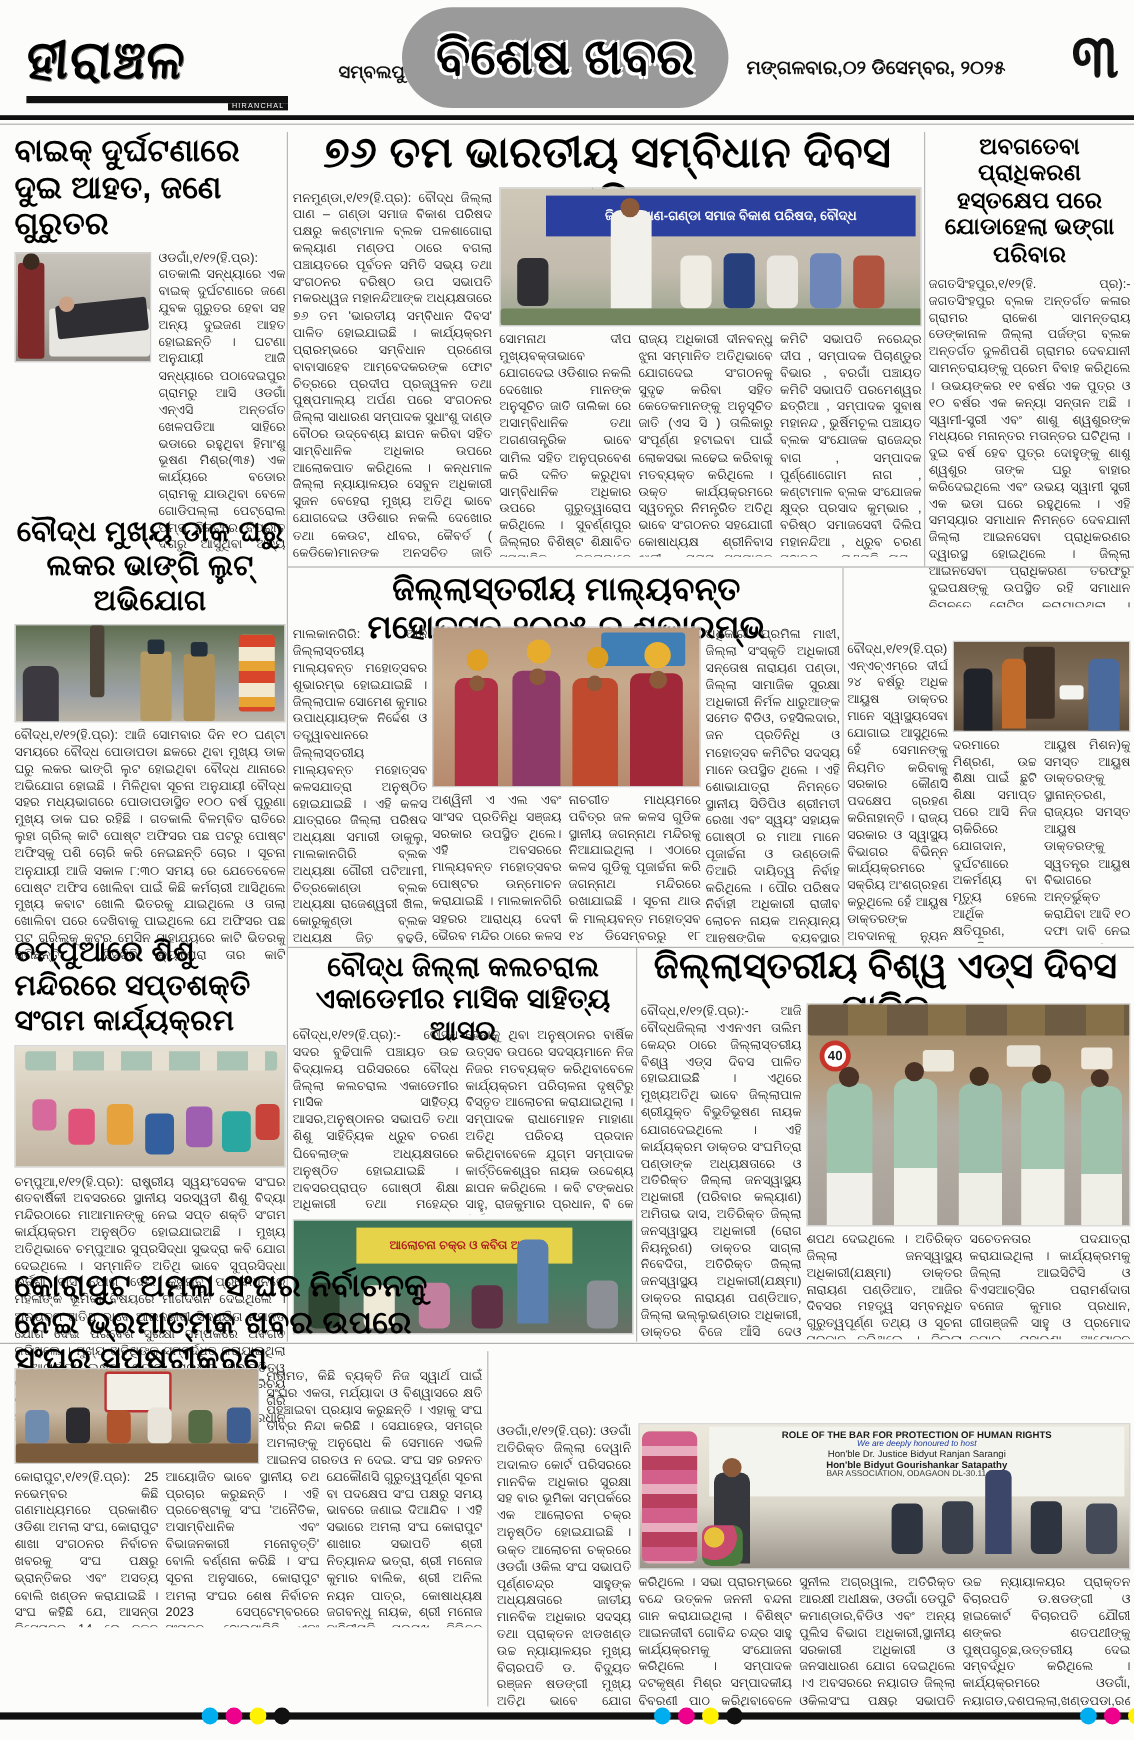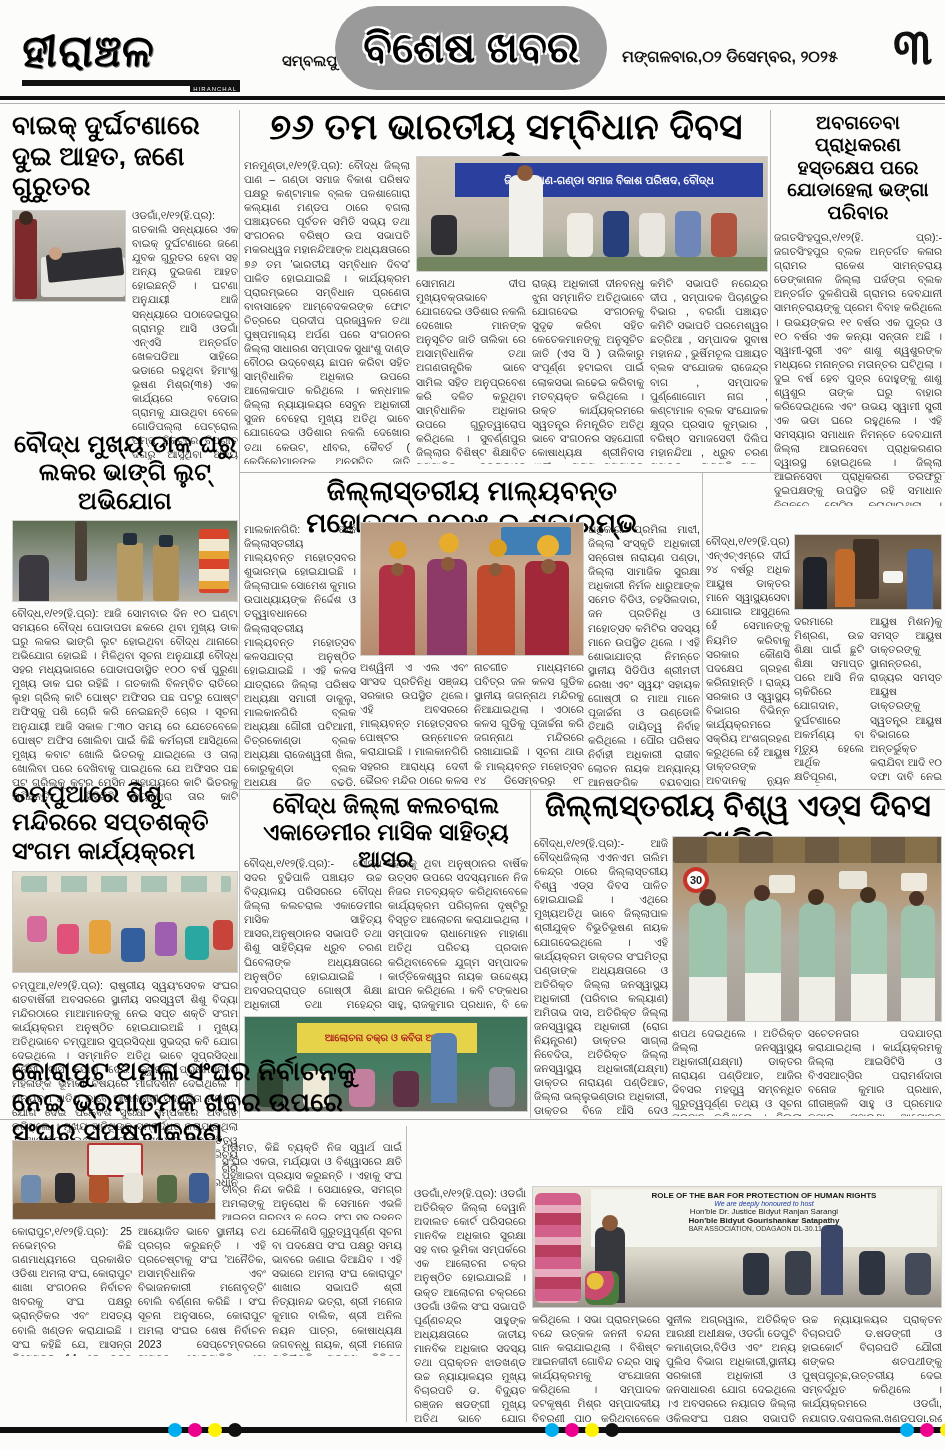--- a/index.html
+++ b/index.html
@@ -182,21 +182,21 @@
   </div>
 </article>
 
 <div class="abs vdiv" style="left:530px;top:790px;height:328px;"></div>
 <article class="abs" style="left:534px;top:788px;width:408px;height:330px;">
   <h2 class="hl center" style="margin:0;font-size:30px;">ଜିଲ୍ଲାସ୍ତରୀୟ ବିଶ୍ୱ ଏଡ୍ସ ଦିବସ ପାଳିତ</h2>
   <p class="bt abs" style="left:0;top:48px;width:134px;height:280px;margin:0;">ବୌଦ୍ଧ,୧/୧୨(ହି.ପ୍ର):- ଆଜି ବୌଦ୍ଧଜିଲ୍ଲା ଏଏନଏମ ତାଲିମ କେନ୍ଦ୍ର ଠାରେ ଜିଲ୍ଲାସ୍ତରୀୟ ବିଶ୍ୱ ଏଡ୍ସ ଦିବସ ପାଳିତ ହୋଇଯାଇଛି । ଏଥିରେ ମୁଖ୍ୟଅତିଥି ଭାବେ ଜିଲ୍ଲାପାଳ ଶ୍ରୀଯୁକ୍ତ ବିଭୁତିଭୂଷଣ ନାୟକ ଯୋଗଦେଇଥିଲେ । ଏହି କାର୍ଯ୍ୟକ୍ରମ ଡାକ୍ତର ସଂଘମିତ୍ରା ପଣ୍ଡାଙ୍କ ଅଧ୍ୟକ୍ଷତାରେ ଓ ଅତିରିକ୍ତ ଜିଲ୍ଲା ଜନସ୍ୱାସ୍ଥ୍ୟ ଅଧିକାରୀ (ପରିବାର କଲ୍ୟାଣ) ଅମିତାଭ ଦାସ, ଅତିରିକ୍ତ ଜିଲ୍ଲା ଜନସ୍ୱାସ୍ଥ୍ୟ ଅଧିକାରୀ (ରୋଗ ନିୟନ୍ତ୍ରଣ) ଡାକ୍ତର ସାଗ୍ଲା ନିବେଦିତା, ଅତିରିକ୍ତ ଜିଲ୍ଲା ଜନସ୍ୱାସ୍ଥ୍ୟ ଅଧିକାରୀ(ଯକ୍ଷ୍ମା) ଡାକ୍ତର ନାରାୟଣ ପଣ୍ଡିଆତ, ଜିଲ୍ଲା ଭଲ୍ଲୁଭଣ୍ଡାର ଅଧିକାରୀ, ଡାକ୍ତର ବିଜେ ଆଁସି ଦେଓ ହେମ୍ବ୍ରମ, ଜିଲ୍ଲା କାର୍ଯ୍ୟକ୍ରମ ପରିଚାଳକ ଗିରିଜା ପ୍ରସାଦ ମିଶ୍ର, ସ୍ୱାସ୍ଥ୍ୟବିଭାଗର ଅନ୍ୟାନ୍ୟ କର୍ମକର୍ତ୍ତା, ଏଏନଏମ ଛାତ୍ରୀ ଓ ଅନ୍ୟାନ୍ୟ ବିଦ୍ୟାଳୟ ଓ ମହାବିଦ୍ୟାଳୟର ଛାତ୍ରଛାତ୍ରୀ, ଅଧ୍ୟାପକ ଓ ଅଧ୍ୟାପିକା ମାନେ ଓ ସ୍ୱେଚ୍ଛାସେବୀ ଅନୁଷ୍ଠାନର କର୍ମକର୍ତ୍ତାମାନେ ଉପସ୍ଥିତ ଥିଲେ । ଏହି କାର୍ଯ୍ୟକ୍ରମରେ ଜିଲ୍ଲା ମୁଖ୍ୟ ଚିକିତ୍ସା ଓ ଜନସ୍ୱାସ୍ଥ୍ୟ ଅଧିକାରୀ, ଡାକ୍ତର ସଂଘମିତ୍ରା ପଣ୍ଡା, ପ୍ରଗତ</p>
   <div class="photo abs" style="left:138px;top:48px;width:270px;height:186px;background:linear-gradient(180deg,#9a8868 0%,#b49a7a 30%,#b3ada4 55%,#a8a29a 100%);">
     <div class="pfig" style="left:0;top:0;width:270px;height:26px;background:repeating-linear-gradient(90deg,#6e5b44 0 34px,#857049 34px 66px);"></div>
     <div class="abs" style="left:10px;top:30px;width:26px;height:26px;border-radius:50%;background:#fff;border:4px solid #c8342a;box-sizing:border-box;display:flex;align-items:center;justify-content:center;font-size:11px;font-weight:800;color:#222;">
-      <span>30</span>
+      <span>40</span>
     </div>
     <div class="pfig" style="left:96px;top:38px;width:26px;height:18px;background:#ece8dc;"></div>
     <div class="pfig" style="left:166px;top:34px;width:28px;height:18px;background:#e8e4d8;"></div>
     <div class="pfig" style="left:228px;top:36px;width:26px;height:18px;background:#efe9dd;"></div>
     <div class="pfig" style="left:16px;top:66px;width:38px;height:120px;background:linear-gradient(180deg,#9fc4ae 0 62%,#f0efe9 62% 100%);border-radius:10px 10px 0 0;"></div>
     <div class="phead" style="left:26px;top:52px;width:17px;height:17px;background:#4a3226;"></div>
     <div class="pfig" style="left:72px;top:62px;width:36px;height:124px;background:linear-gradient(180deg,#a7c9b4 0 60%,#f2f1ea 60% 100%);border-radius:10px 10px 0 0;"></div>
     <div class="phead" style="left:81px;top:48px;width:16px;height:16px;background:#4a3226;"></div>
     <div class="pfig" style="left:126px;top:66px;width:36px;height:120px;background:linear-gradient(180deg,#9cc0ab 0 62%,#eeede6 62% 100%);border-radius:10px 10px 0 0;"></div>
     <div class="phead" style="left:135px;top:52px;width:16px;height:16px;background:#43301f;"></div>

